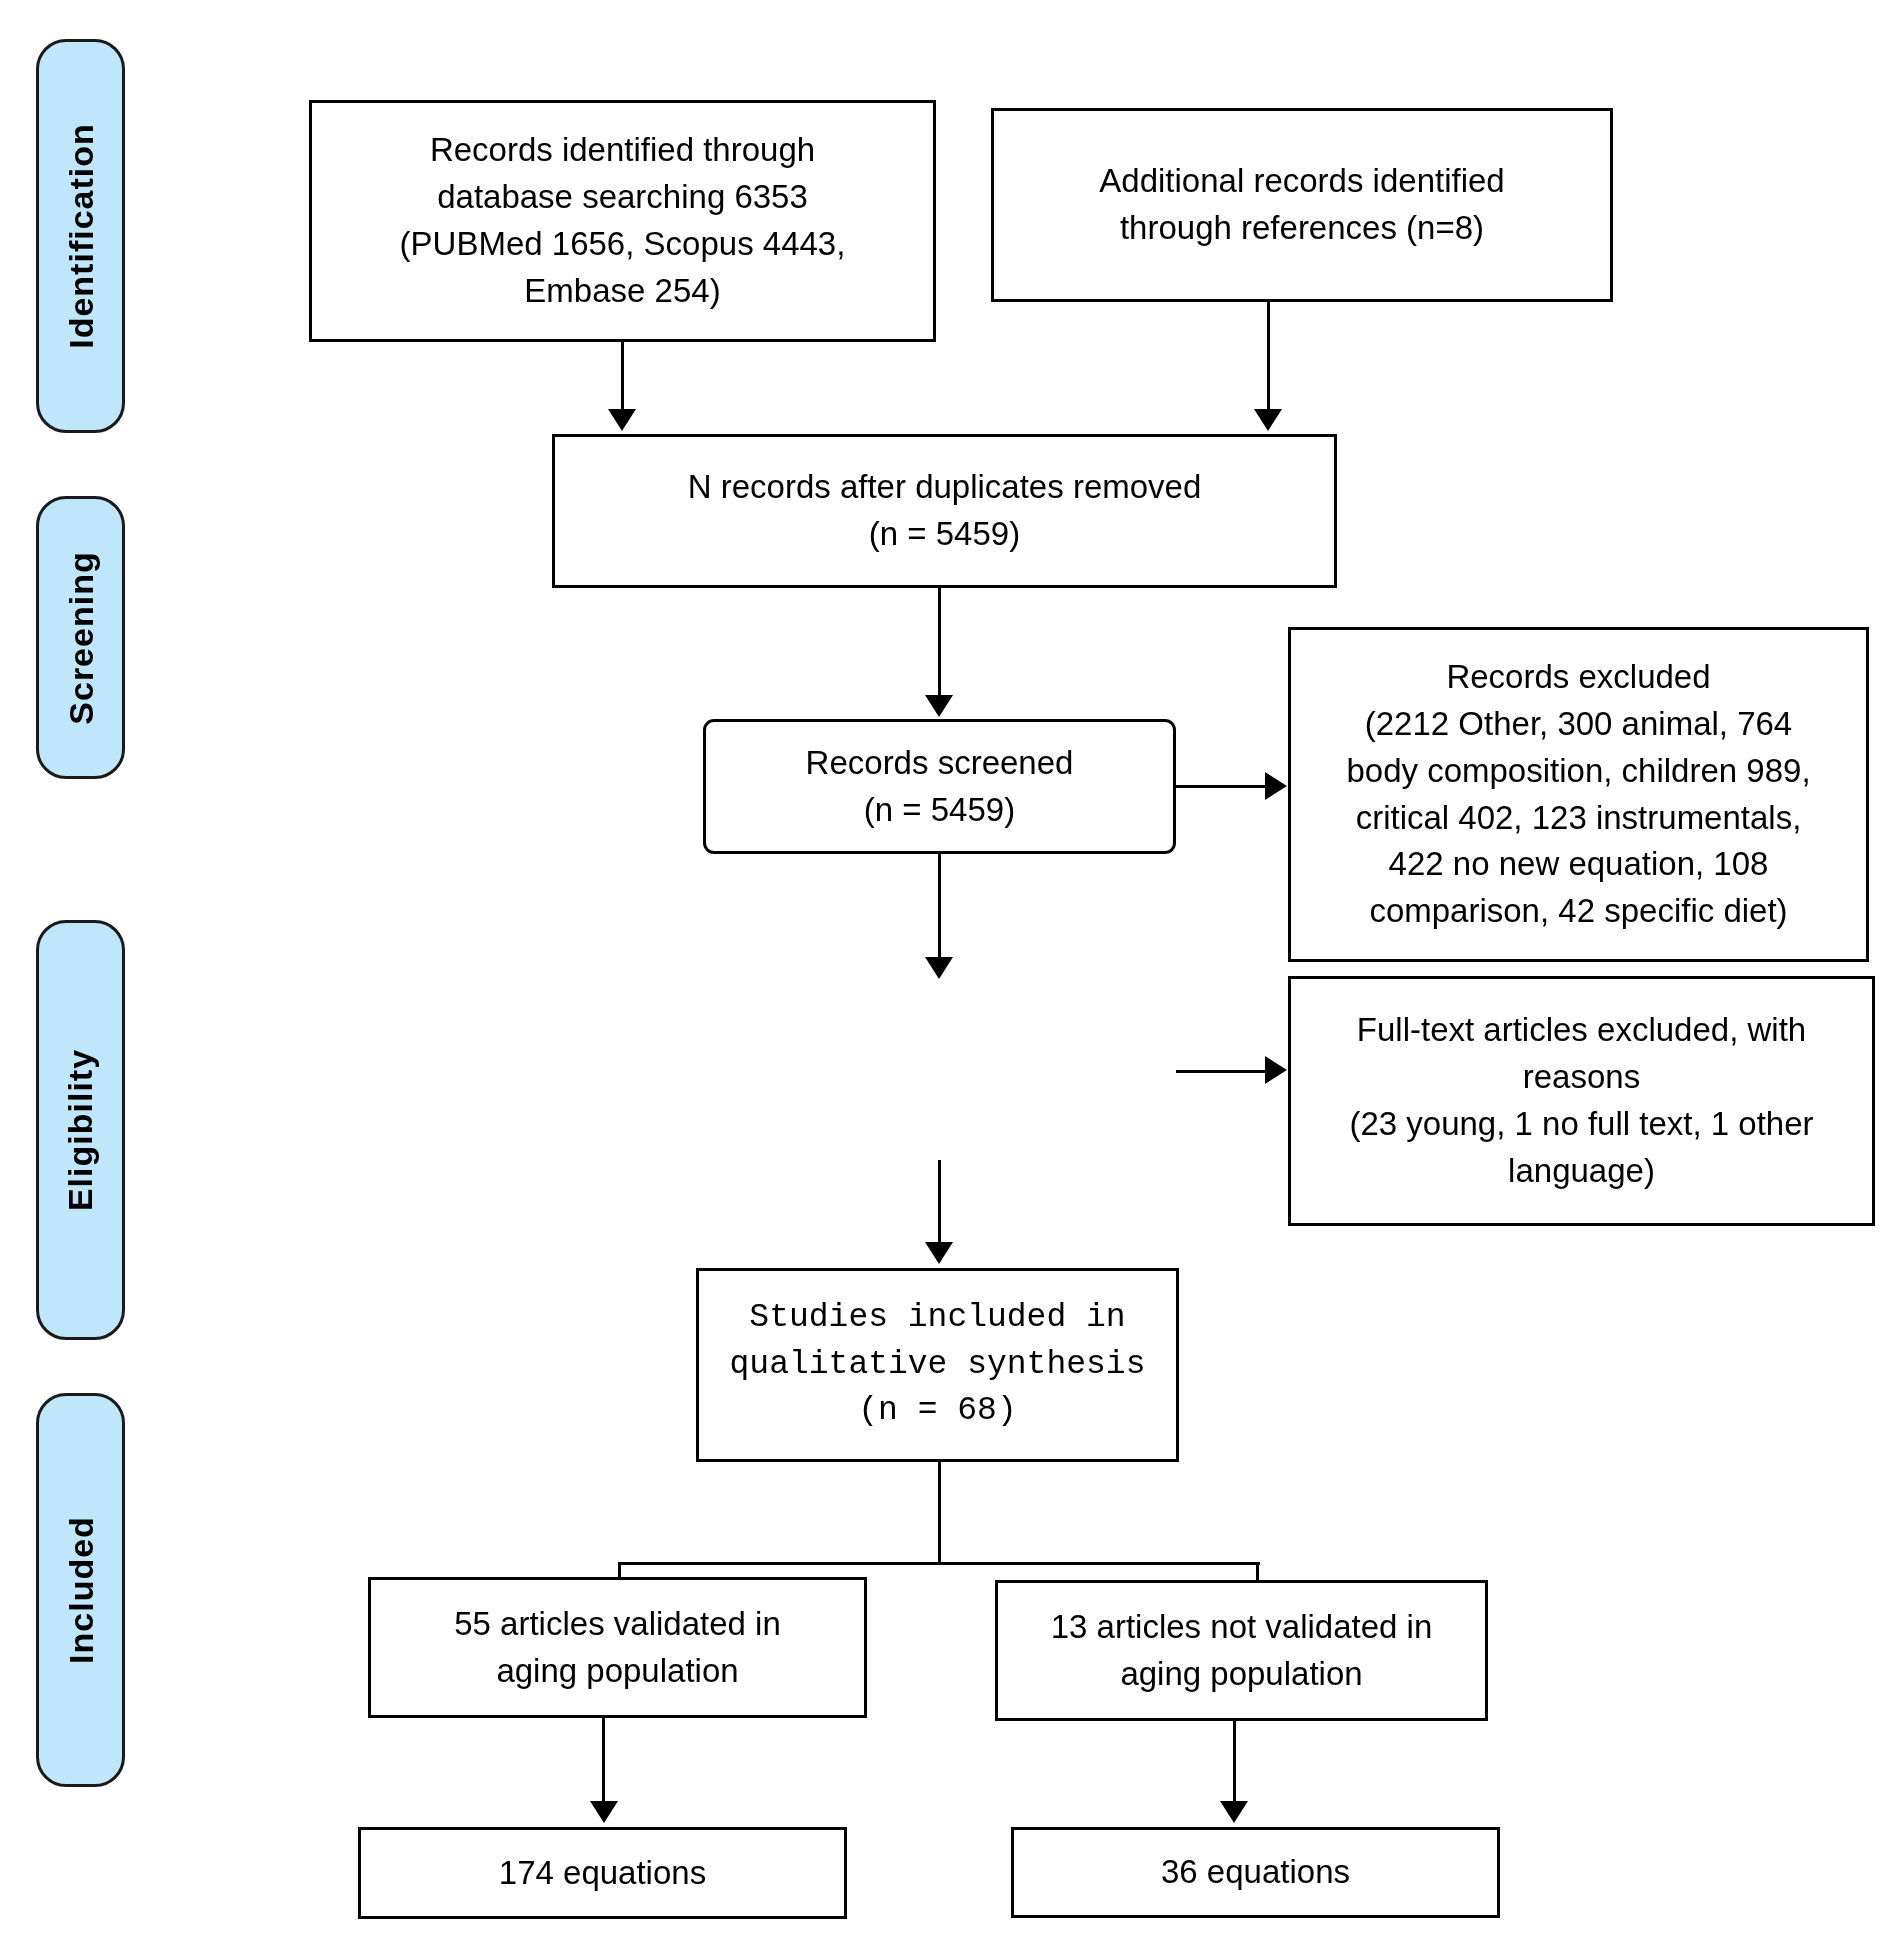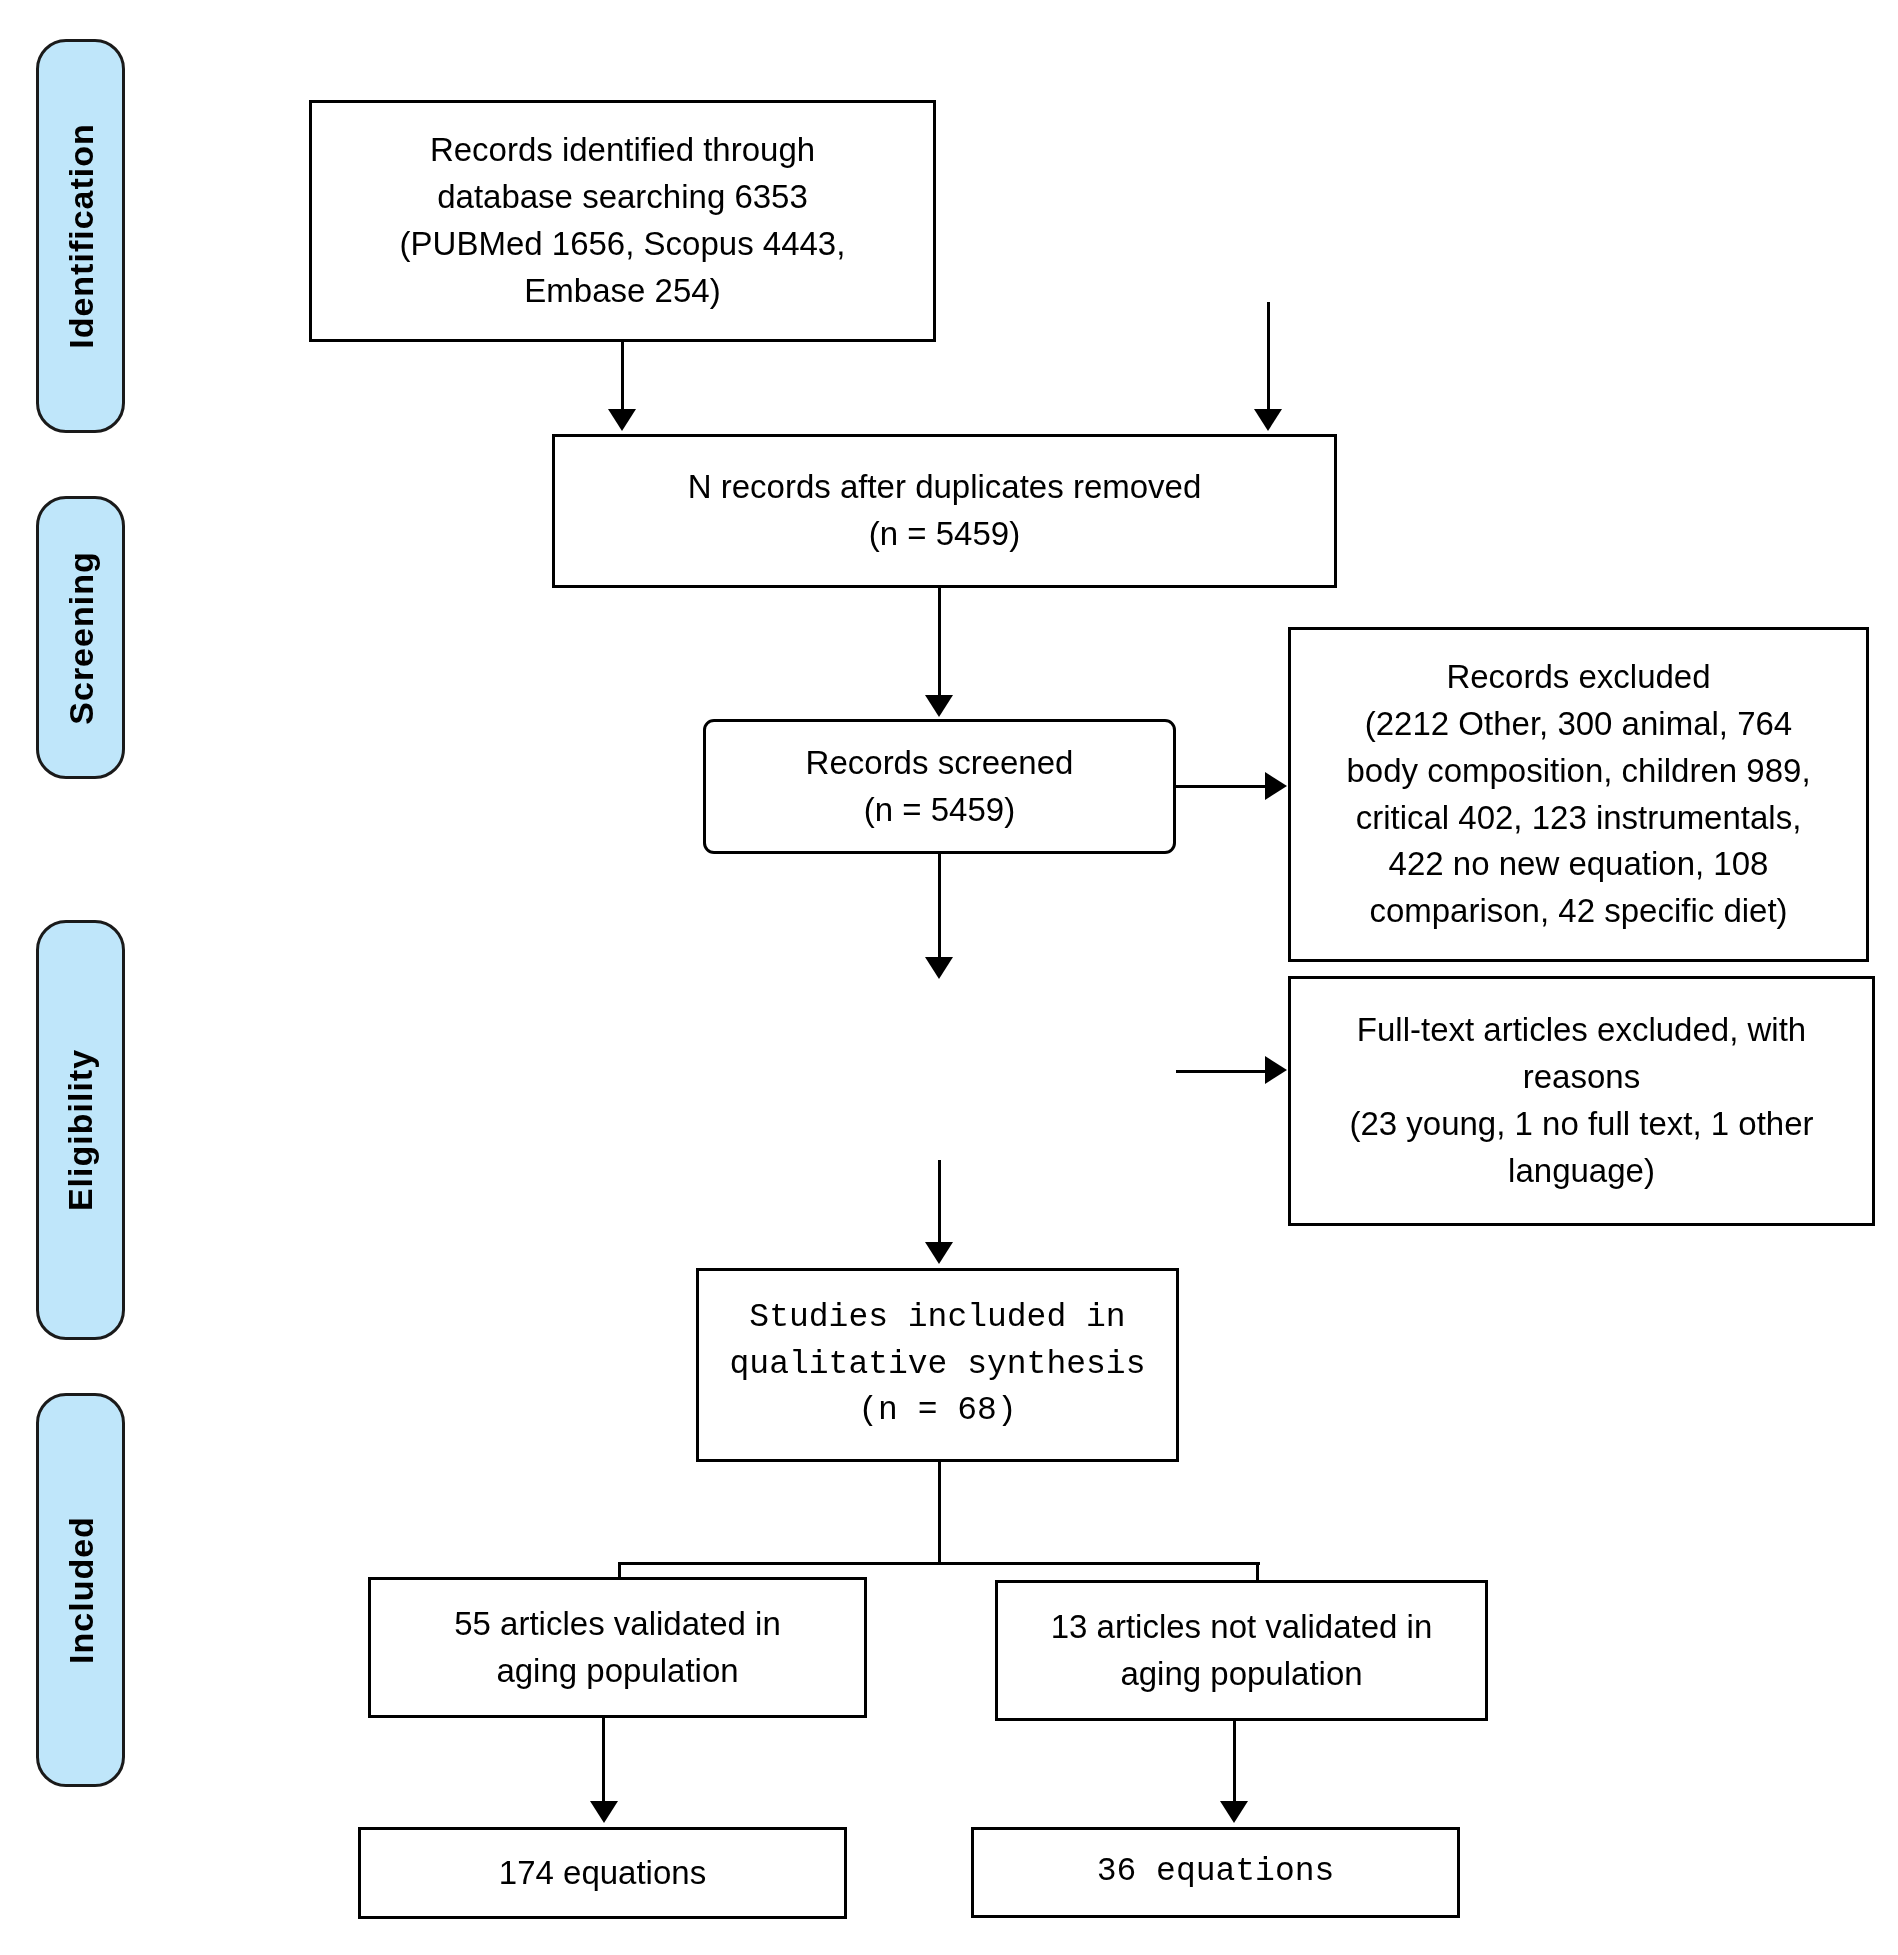--- a/index.html
+++ b/index.html
@@ -107,20 +107,24 @@
     <span class="stage-label">Included</span>
   </div>
 
   <div class="flow-box" style="left:309px; top:100px; width:627px; height:242px;">
     <span class="box-text">Records identified through
 database searching 6353
 (PUBMed 1656, Scopus 4443,
 Embase 254)</span>
   </div>
 
+  <div class="flow-box" style="left:991px; top:108px; width:622px; height:194px;">
+    <span class="box-text">Additional records identified
+through references (n=8)</span>
+  </div>
 
   <div class="vline" style="left:621px; top:342px; height:69px;"></div>
   <div class="arrow-down" style="left:608px; top:409px;"></div>
 
   <div class="vline" style="left:1267px; top:302px; height:108px;"></div>
   <div class="arrow-down" style="left:1254px; top:409px;"></div>
 
   <div class="flow-box" style="left:552px; top:434px; width:785px; height:154px;">
     <span class="box-text">N records after duplicates removed
 (n = 5459)</span>
@@ -187,18 +191,18 @@
   <div class="vline" style="left:602px; top:1718px; height:84px;"></div>
   <div class="arrow-down" style="left:590px; top:1801px;"></div>
 
   <div class="vline" style="left:1233px; top:1721px; height:81px;"></div>
   <div class="arrow-down" style="left:1220px; top:1801px;"></div>
 
   <div class="flow-box" style="left:358px; top:1827px; width:489px; height:92px;">
     <span class="box-text">174 equations</span>
   </div>
 
-  <div class="flow-box" style="left:971px; top:1827px; width:489px; height:91px;font-family:Liberation Mono, monospace;">
+  <div class="flow-box" style="left:1011px; top:1827px; width:489px; height:91px;">
     <span class="box-text">36 equations</span>
   </div>
 
 </div>
 
 
 </body></html>

